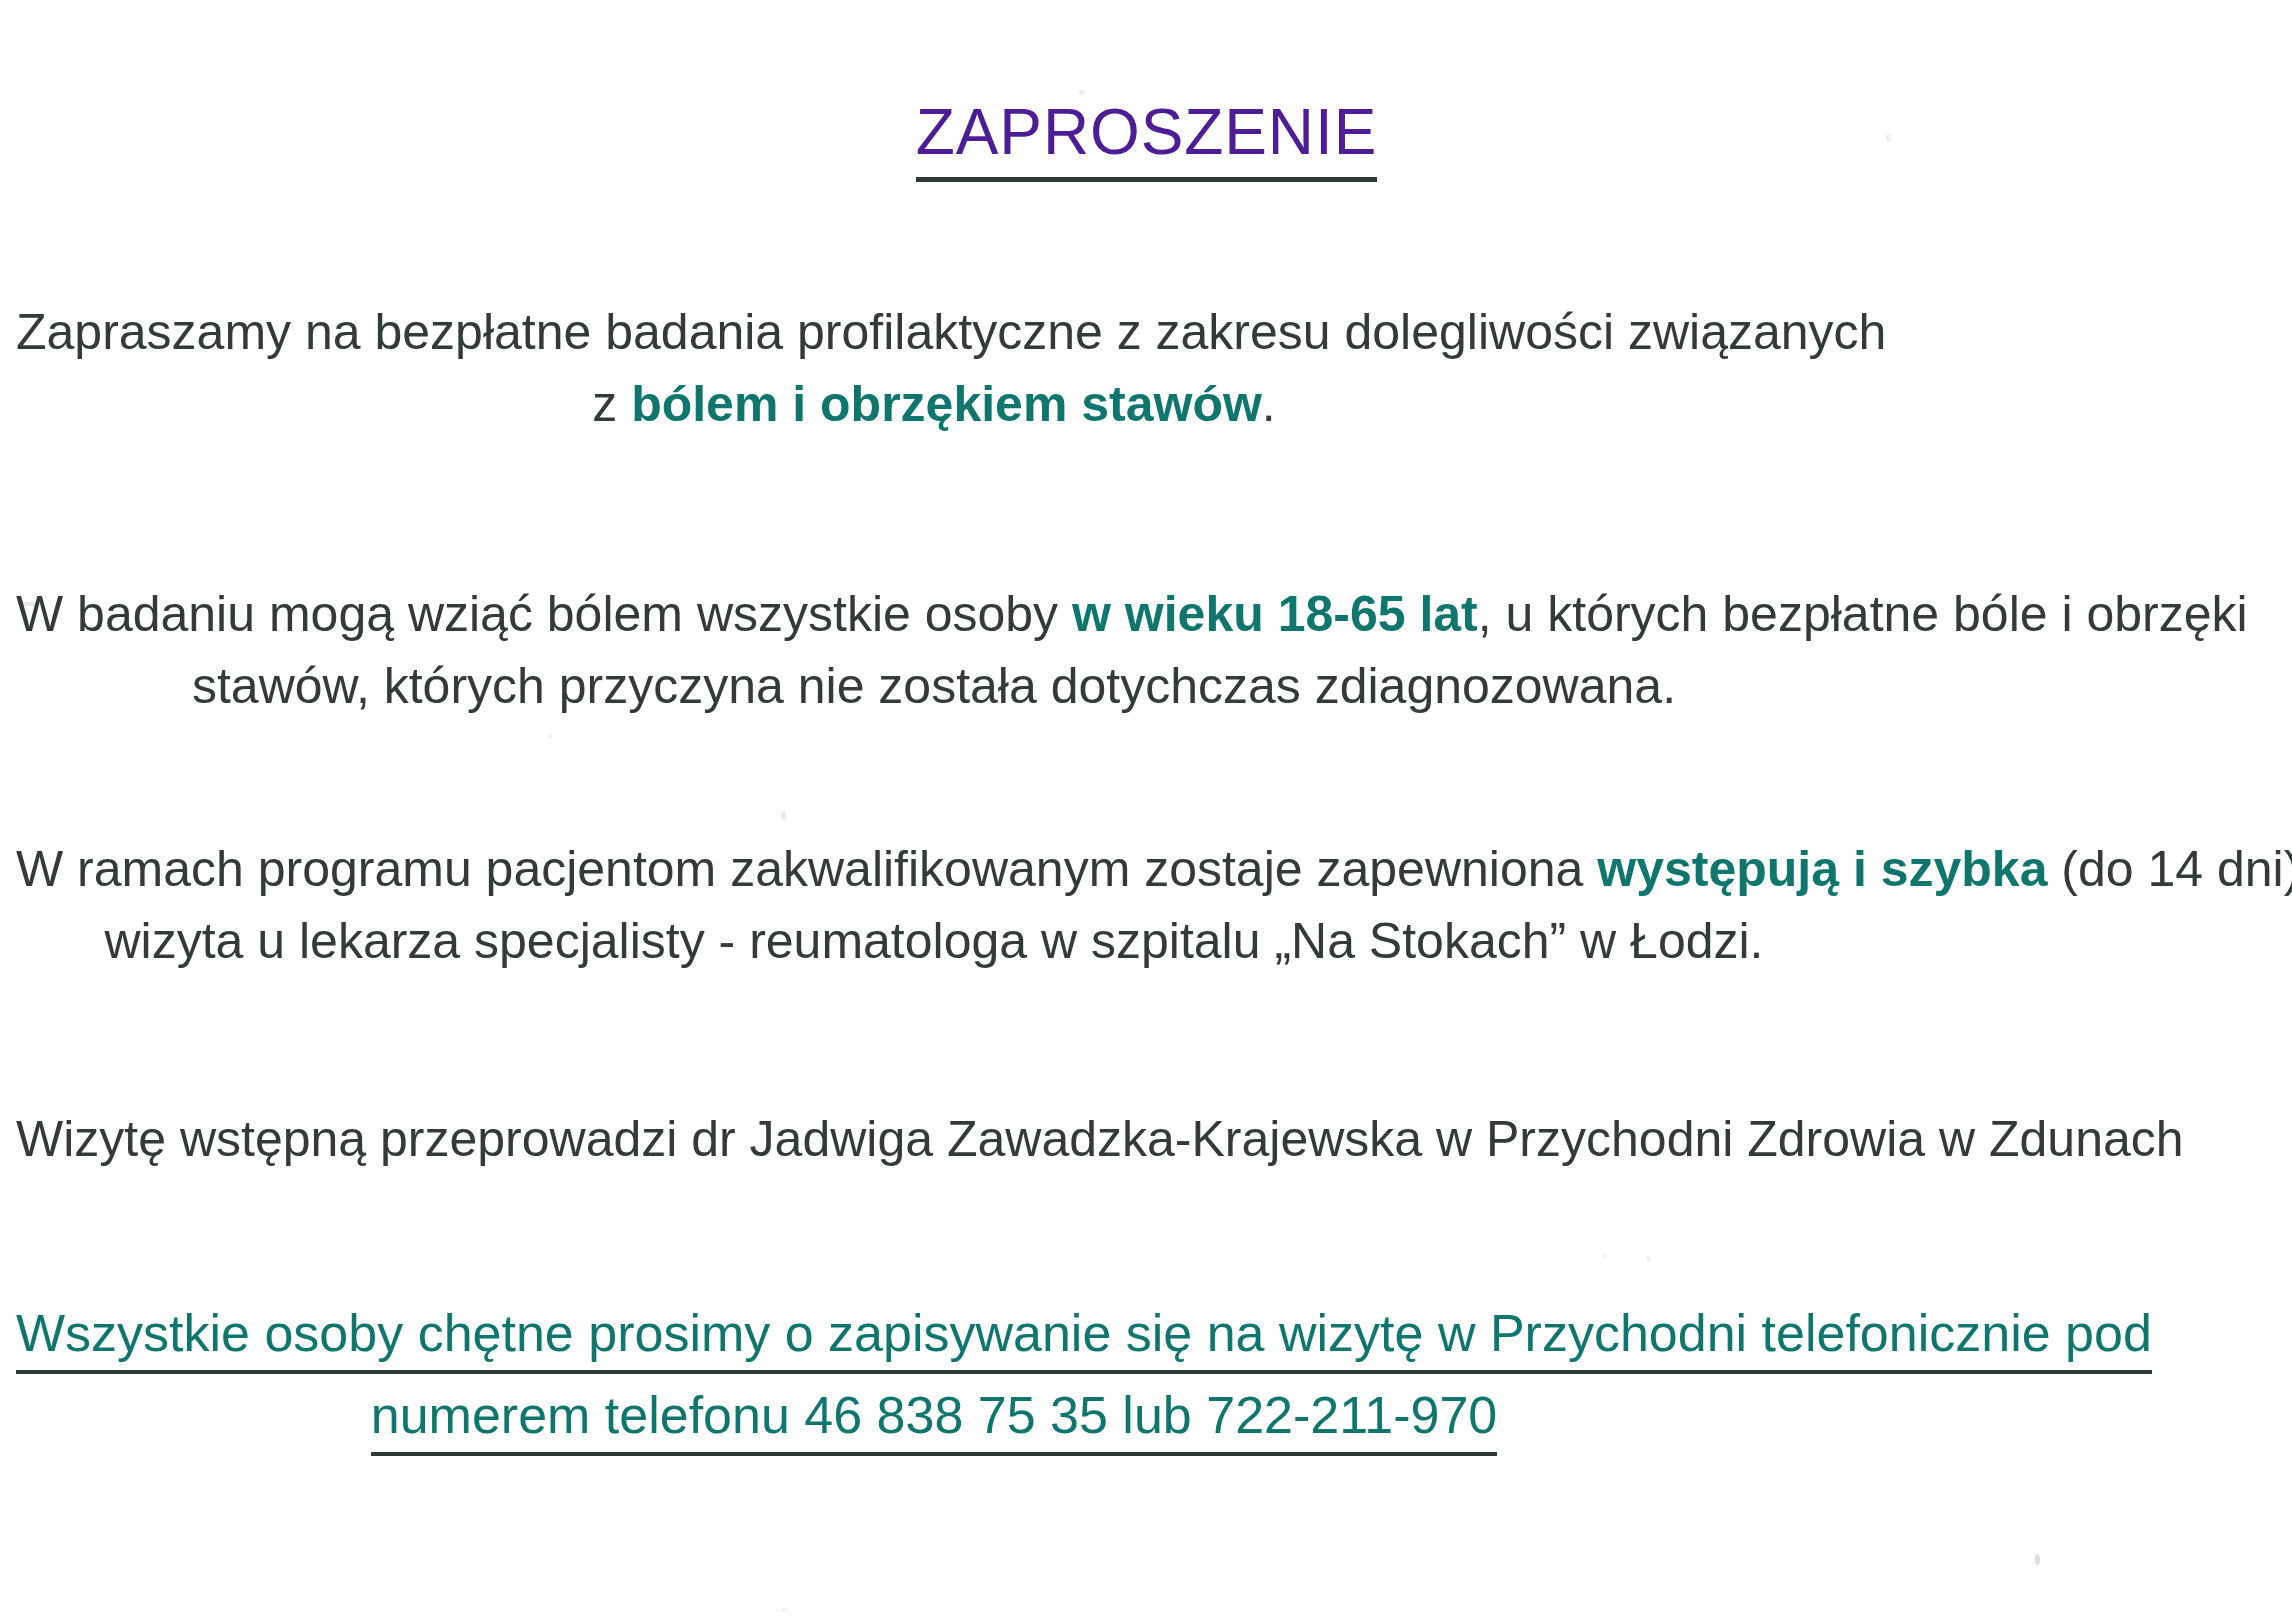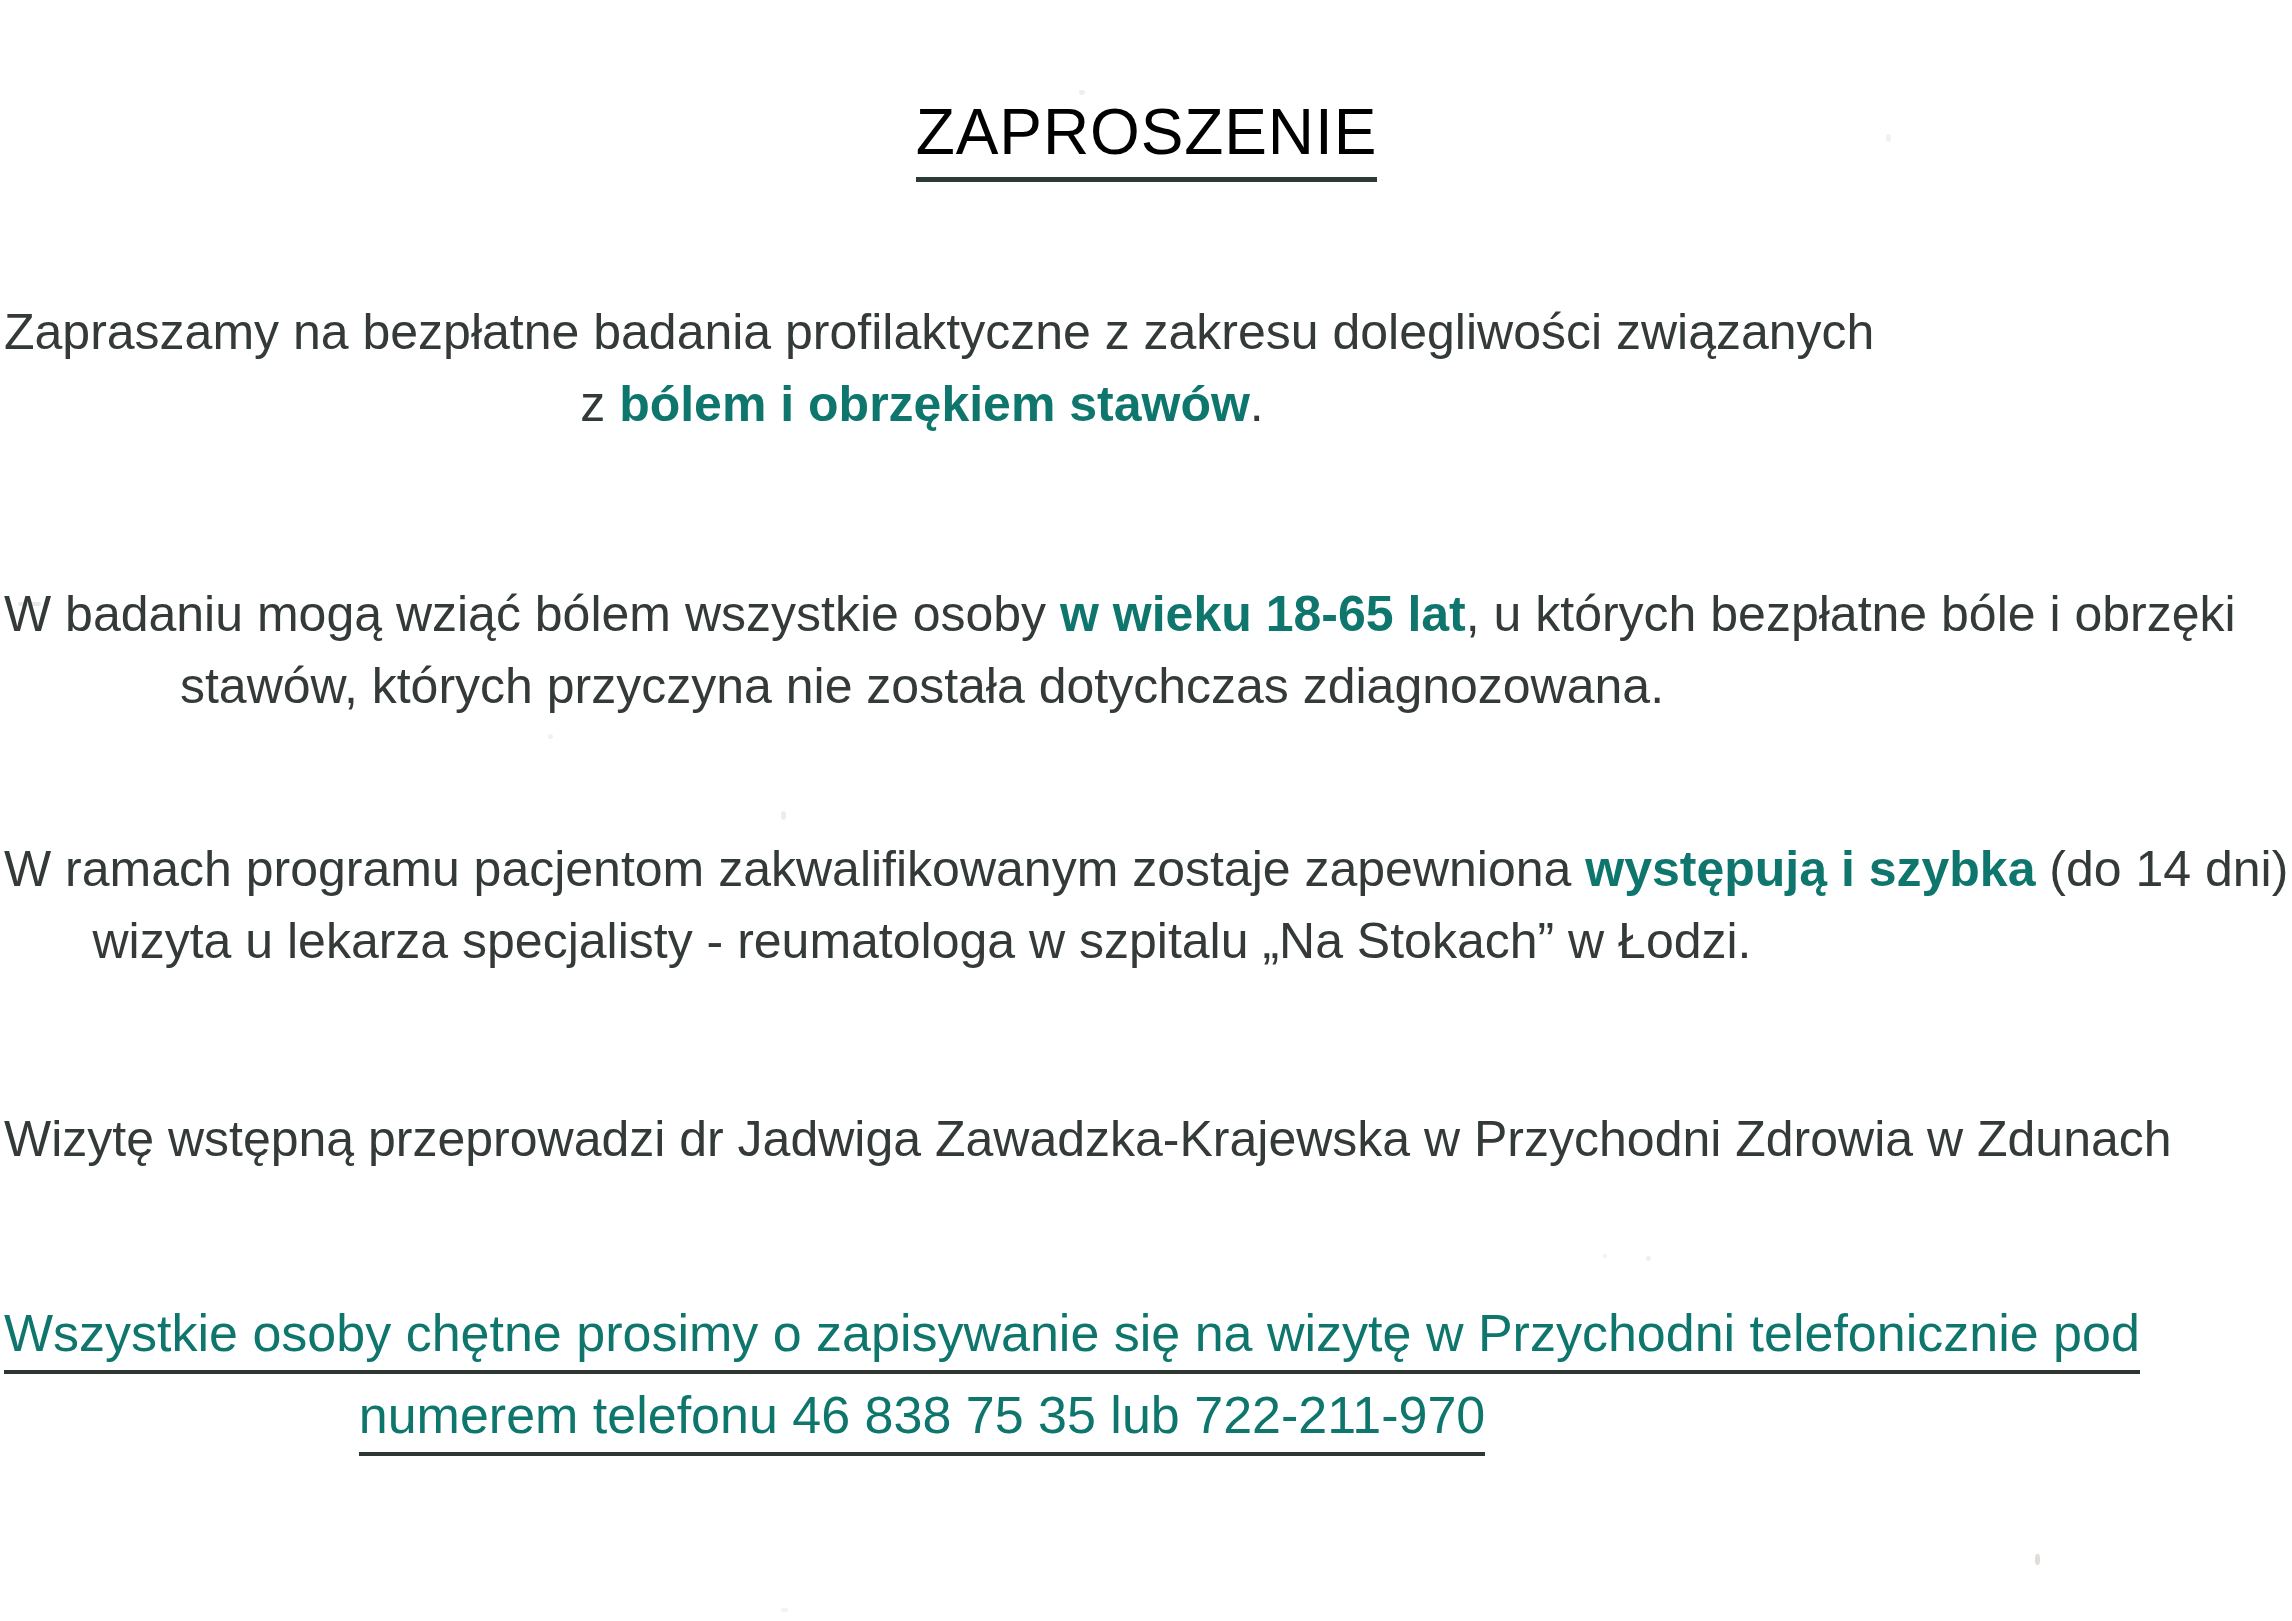--- a/index.html
+++ b/index.html
@@ -43,32 +43,32 @@
   
   .doc-title {
     position: absolute;
     left: 0;
     top: 97px;
     width: 2293px;
     text-align: center;
     font-size: 64px;
     line-height: 1.12;
     letter-spacing: 0.9px;
-    color: #000000;
+    color: #4c1d95;
     white-space: nowrap;
   }
   .doc-title .u {
     border-bottom: 5.4px solid #2d3a33;
     padding-bottom: 9px;
   }
 
   
   .block {
     position: absolute;
-    left: 4px;
+    left: 16px;
     width: 1836px;
     text-align: center;
     color: #333a37;
     font-size: 50px;
     line-height: 72px;
   }
   .block .line {
     display: block;
     white-space: nowrap;
   }

